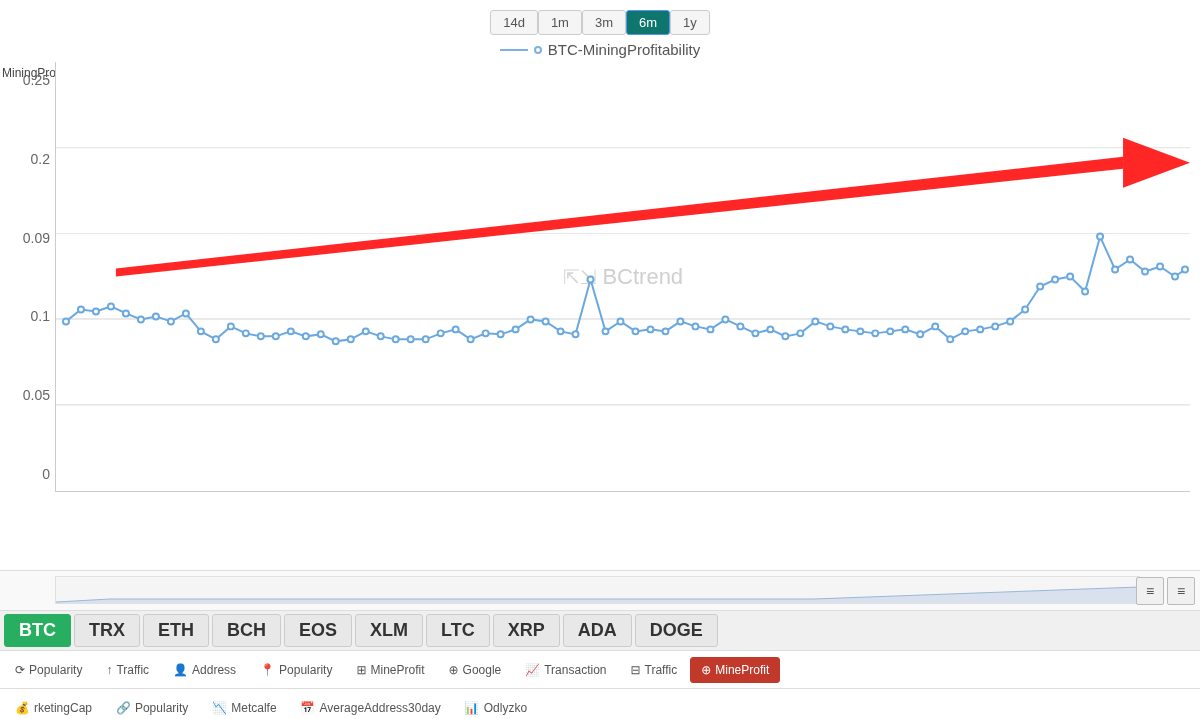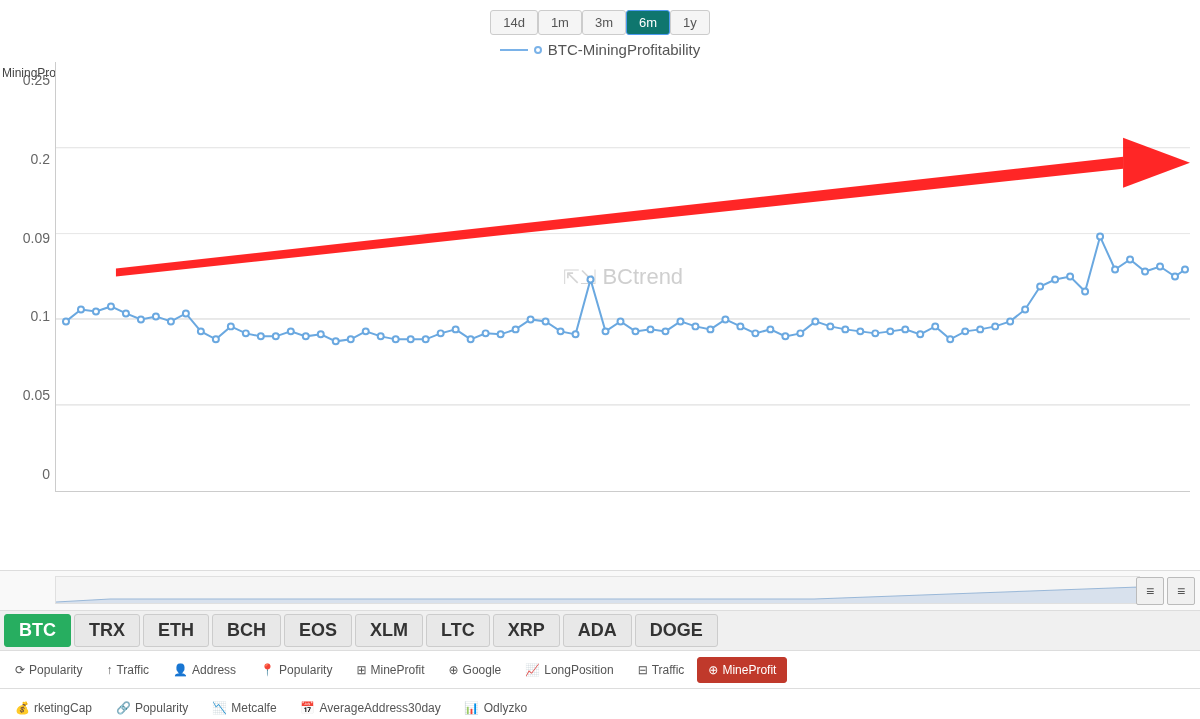--- a/index.html
+++ b/index.html
@@ -377,21 +377,21 @@
   <button class="metric-tab">
     <span>⊞</span>
     <span>MineProfit</span>
   </button>
   <button class="metric-tab">
     <span>⊕</span>
     <span>Google</span>
   </button>
   <button class="metric-tab">
     <span>📈</span>
-    <span>LongPosition</span>
+    <span>Transaction</span>
   </button>
   <button class="metric-tab">
     <span>⊟</span>
     <span>Traffic</span>
   </button>
   <button class="metric-tab active">
     <span>⊕</span>
     <span>MineProfit</span>
   </button>
 </div>

